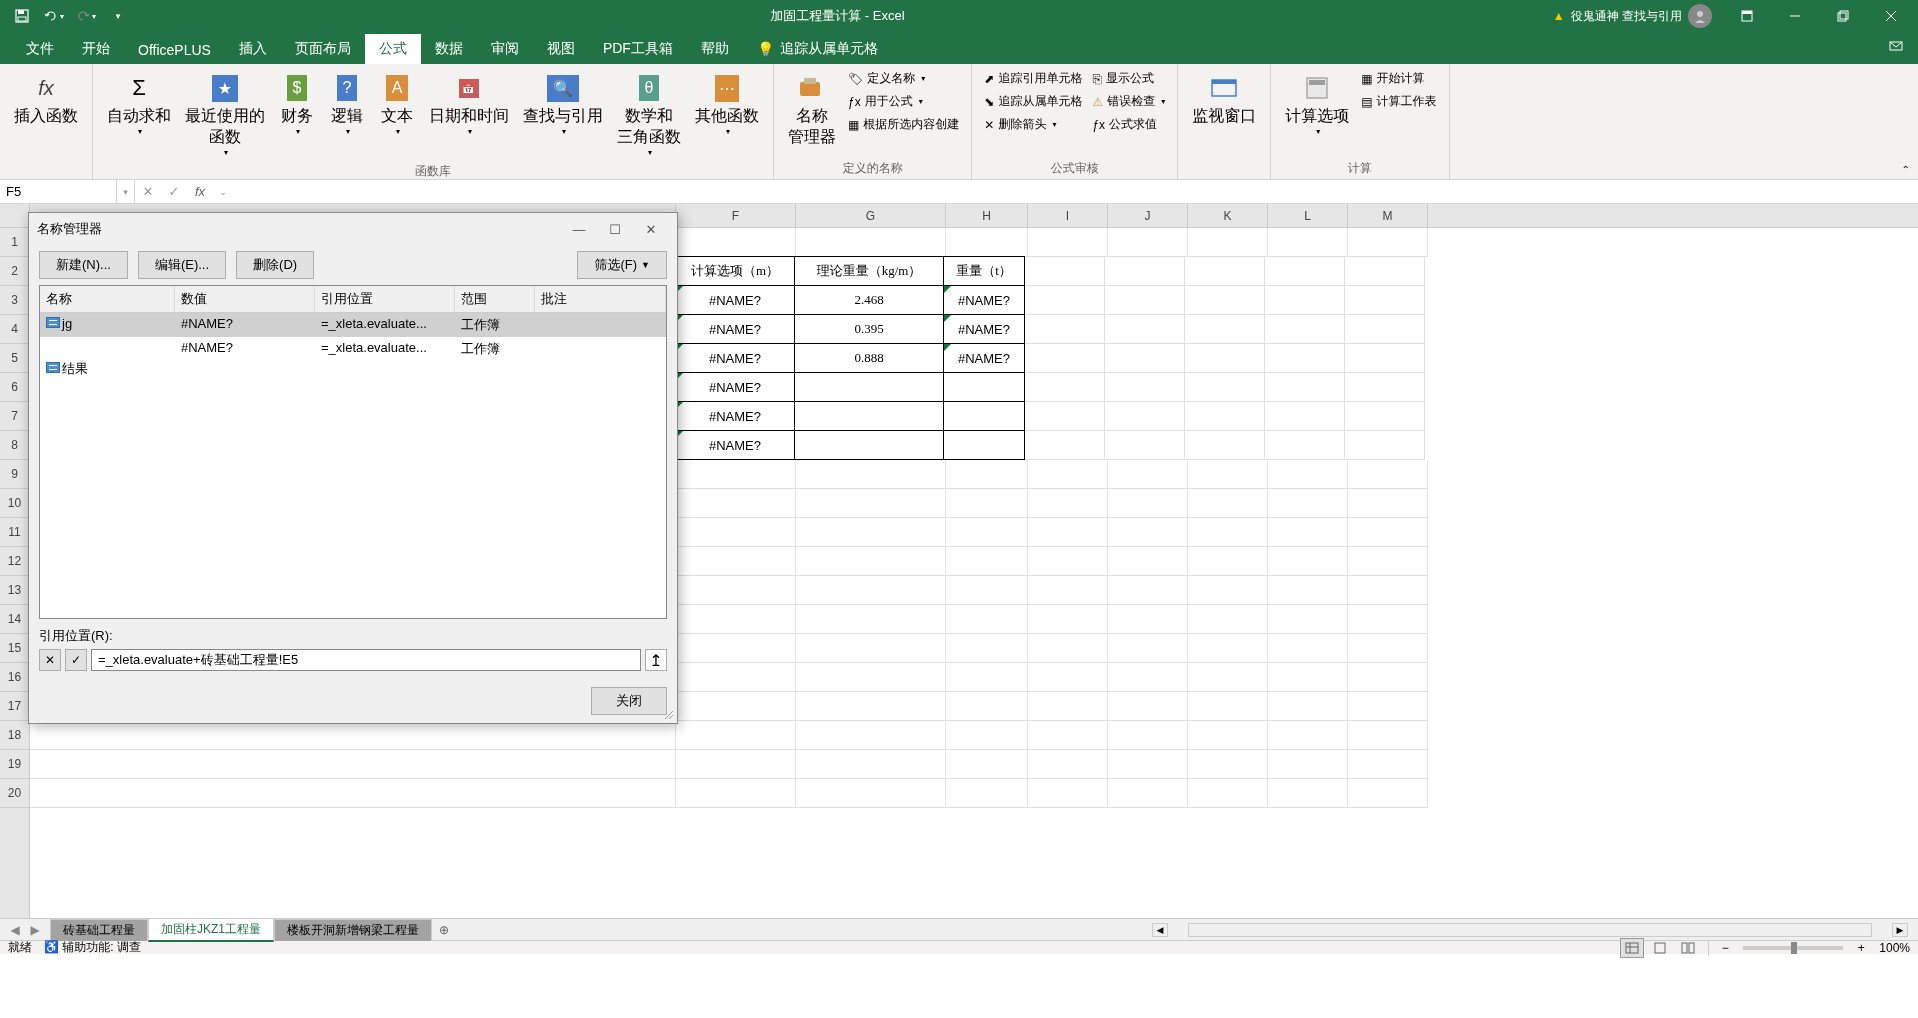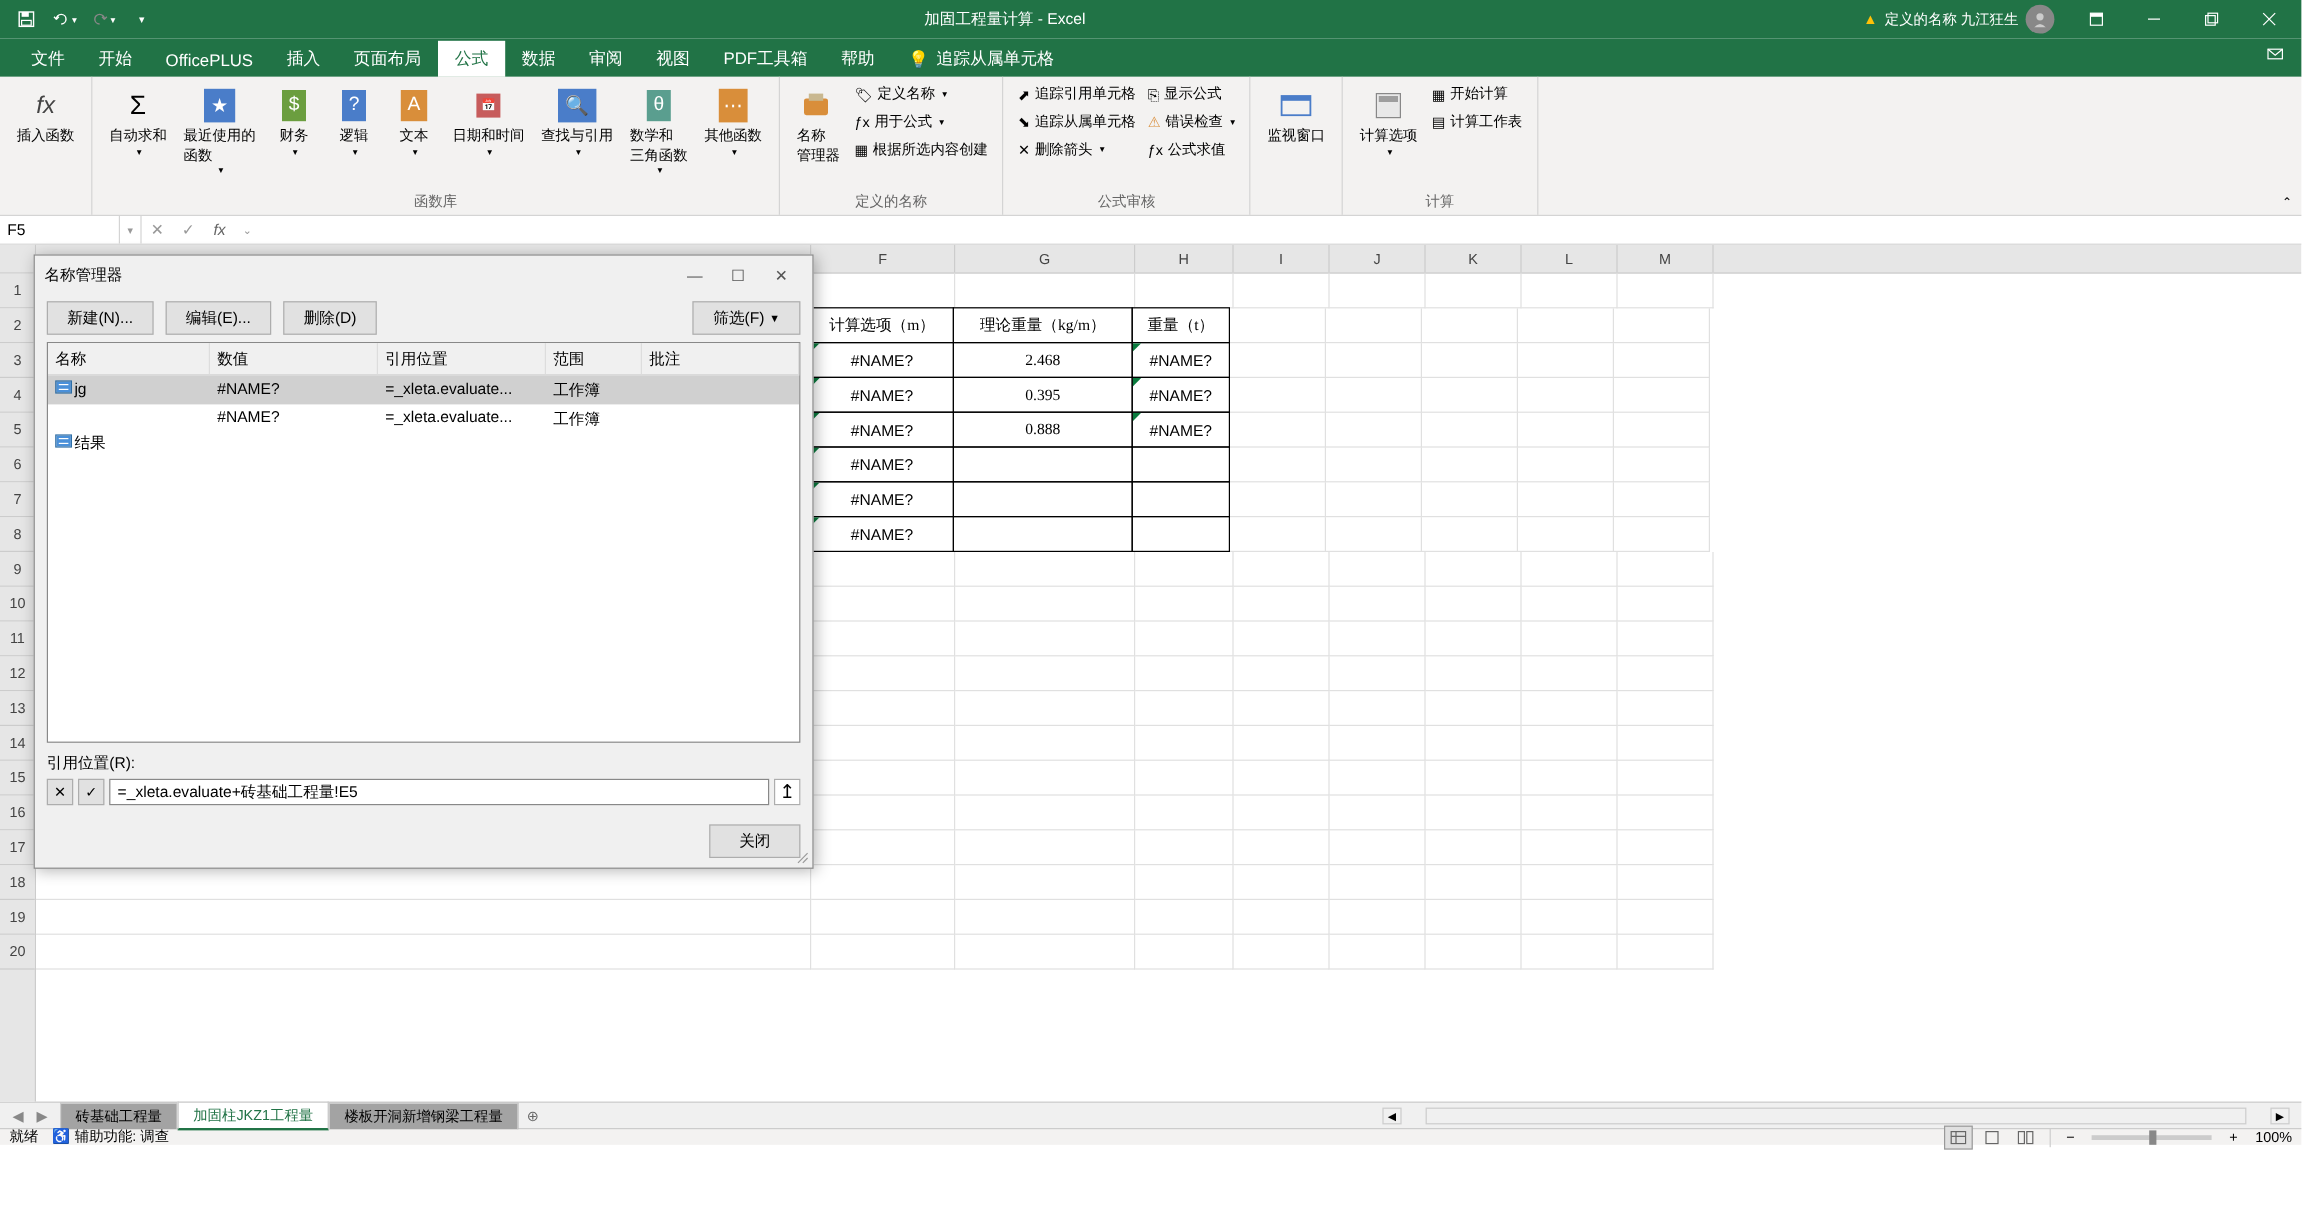--- a/index.html
+++ b/index.html
@@ -23,29 +23,29 @@
 .tell-me { display: flex; align-items: center; color: #fff; font-size: 14px; padding: 6px 14px; gap: 6px; }
 .share-icon { margin-left: auto; padding: 6px 14px; color: #fff; }
 
 
 .ribbon { background: #f3f2f1; height: 116px; border-bottom: 1px solid #d4d4d4; display: flex; position: relative; }
 .ribbon-group { border-right: 1px solid #d4d4d4; padding: 4px 8px 0 8px; display: flex; flex-direction: column; }
 .ribbon-group-content { flex: 1; display: flex; align-items: flex-start; gap: 2px; }
 .ribbon-group-label { text-align: center; font-size: 12px; color: #666; padding: 2px 0; }
 .ribbon-btn-large { display: flex; flex-direction: column; align-items: center; justify-content: center; padding: 4px 6px; cursor: pointer; min-width: 48px; }
 .ribbon-btn-large .icon-box { width: 32px; height: 32px; display: flex; align-items: center; justify-content: center; margin-bottom: 2px; }
-.ribbon-btn-large .label { font-size: 12px; line-height: 1.3; }
+.ribbon-btn-large .label { font-size: 16px; text-align: center; line-height: 1.3; }
 .ribbon-btn-small { display: flex; align-items: center; gap: 4px; padding: 2px 4px; cursor: pointer; font-size: 12px; }
 .ribbon-col { display: flex; flex-direction: column; gap: 2px; }
 .dropdown-arrow { font-size: 8px; margin-left: 2px; }
 .collapse-ribbon { position: absolute; right: 8px; bottom: 4px; font-size: 10px; cursor: pointer; }
 
 
 .formula-bar { height: 24px; display: flex; align-items: center; border-bottom: 1px solid #d4d4d4; background: #fff; font-size: 13px; }
-.name-box { width: 100px; padding: 0 6px; border-right: 1px solid #d4d4d4; height: 100%; display: flex; align-items: center; }
+.name-box { width: 117px; padding: 0 6px; border-right: 1px solid #d4d4d4; height: 100%; display: flex; align-items: center; }
 .name-box-arrow { width: 18px; text-align: center; border-right: 1px solid #d4d4d4; height: 100%; display: flex; align-items: center; justify-content: center; color: #999; font-size: 9px; }
 .fb-btn { width: 26px; text-align: center; color: #999; cursor: pointer; }
 .fx-label { width: 26px; text-align: center; font-style: italic; color: #666; }
 .formula-input { flex: 1; padding: 0 6px; }
 .fb-expand { width: 20px; text-align: center; color: #999; font-size: 9px; }
 
 
 .grid-container { position: relative; height: 714px; display: flex; }
 .row-headers { width: 30px; background: #e6e6e6; border-right: 1px solid #ccc; }
 .row-header { height: 29px; border-bottom: 1px solid #ccc; display: flex; align-items: center; justify-content: center; font-size: 12px; color: #444; background: #e6e6e6; }
@@ -140,21 +140,21 @@
         <span class="dropdown-arrow">▾</span>
       </div>
     <div class="qat-btn">
         <span style="color:#fff;font-size:9px;">▾</span>
       </div>
   </div>
   <div class="titlebar-center">加固工程量计算 - Excel</div>
   <div class="titlebar-right">
     <div class="user-badge">
       <span class="warning-icon">▲</span>
-      <span>定义的名称 九江狂生</span>
+      <span>役鬼通神 查找与引用</span>
       <span class="user-avatar">
           <svg width="14" height="14" viewBox="0 0 14 14">
             <circle cx="7" cy="5" r="3" fill="#ccc"></circle>
             <path d="M2 14 Q7 8 12 14" fill="#ccc"></path>
           </svg>
         </span>
     </div>
     <div class="win-btn">
         <svg width="12" height="12" viewBox="0 0 12 12">
           <rect x="1" y="1" width="10" height="10" fill="none" stroke="#fff"></rect>

